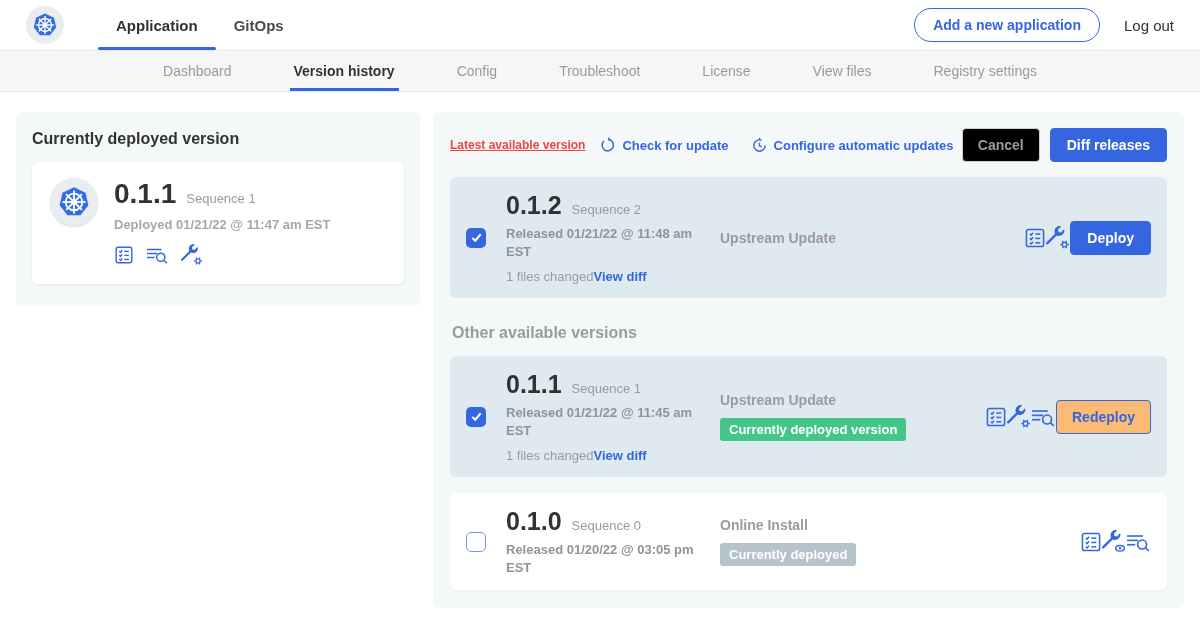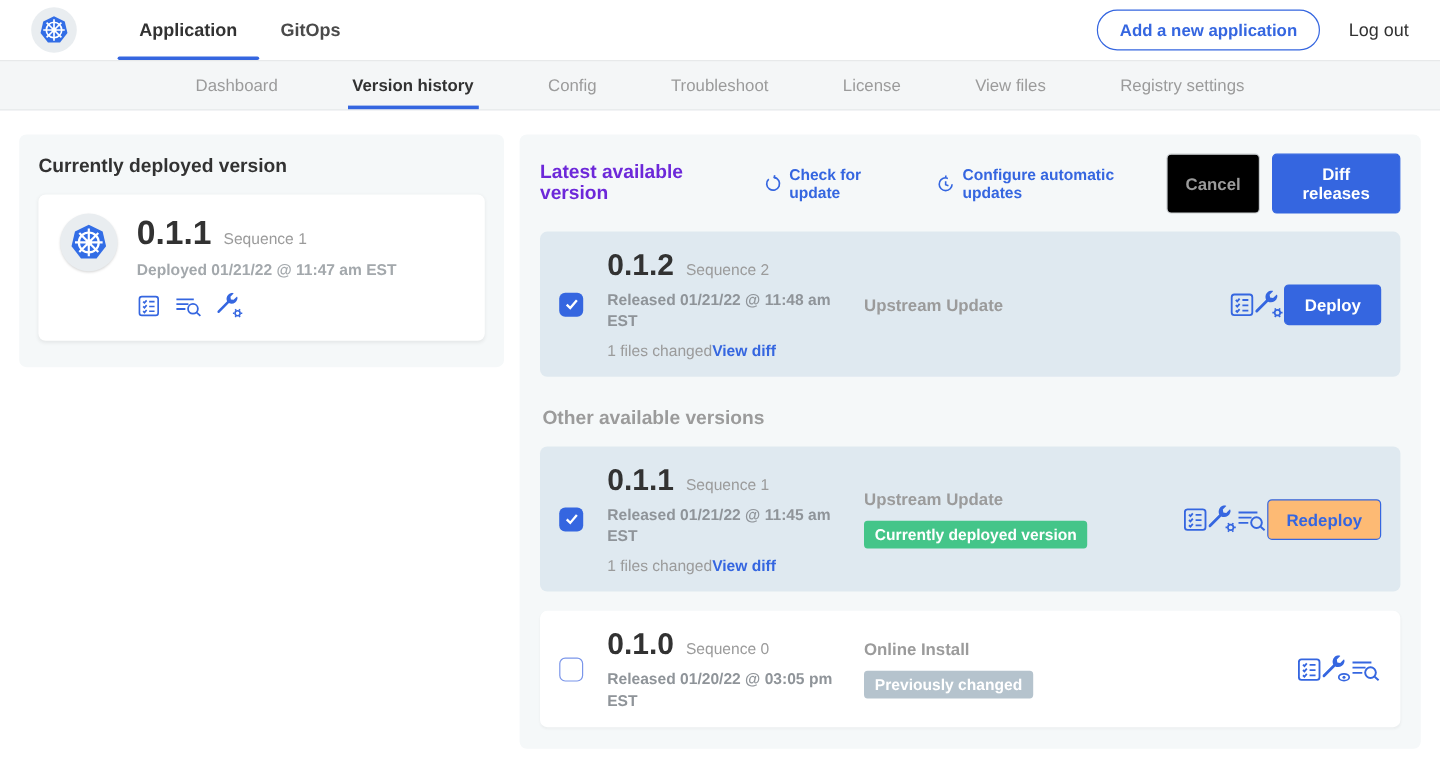--- a/index.html
+++ b/index.html
@@ -34,21 +34,21 @@
   .logo-ring-lg { width:48px; height:48px; border-radius:50%; background:#e9edf0; box-shadow:0 1px 2px rgba(0,0,0,.15); display:flex; align-items:center; justify-content:center; flex:0 0 auto; }
   .ver-line { display:flex; align-items:baseline; }
   .ver-big { font-size:28px; font-weight:700; color:#323232; }
   .seq { font-size:13px; color:#9b9b9b; margin-left:10px; font-weight:500; }
   .deployed-at { margin-top:7px; font-size:13px; color:#a3a8ac; font-weight:600; }
   .icon-row { margin-top:12px; display:flex; align-items:center; gap:12px; }
 
   
   .right-panel { flex:1; padding:16px 17px 18px; }
   .avail-header { display:flex; align-items:center; }
-  .avail-title { font-size:16px; font-weight:600; color:#6d28d9; }
+  .avail-title { font-size:12px; font-weight:600; color:#ef4444;text-decoration:underline; }
   .hdr-links { display:flex; align-items:center; gap:22px; margin-left:14px; }
   .hdr-link { display:flex; align-items:center; gap:6px; color:#3566e0; font-size:13px; font-weight:700; cursor:pointer; }
   .hdr-btns { margin-left:auto; display:flex; gap:10px; }
   .btn { font-family:inherit; font-size:14px; font-weight:700; border-radius:4px; cursor:pointer; }
   .btn-secondary { background:#000000; border:1px solid #c9cdd0; color:#9b9b9b; padding:8px 15px; }
   .btn-primary { background:#3566e0; border:1px solid #3566e0; color:#fff; padding:8px 16px; }
   .btn-outline { background:#fdba74; border:1px solid #3566e0; color:#3566e0; padding:8px 15px; }
 
   .version-row { margin-top:15px; display:flex; align-items:center; padding:14px 16px; border-radius:6px; }
   .version-row.selected { background:#dfe9f0; }
@@ -309,21 +309,21 @@
         <div class="checkbox unchecked"></div>
         <div class="row-info">
           <div class="ver-line">
             <span class="ver-mid">0.1.0</span>
             <span class="seq">Sequence 0</span>
           </div>
           <div class="released">Released 01/20/22 @ 03:05 pm EST</div>
         </div>
         <div class="row-source">
           <span class="source-label">Online Install</span>
-          <span class="badge badge-gray">Previously changed</span>
+          <span class="badge badge-gray">Currently deployed</span>
         </div>
         <div class="row-actions">
           <svg class="icon" width="22" height="22" viewBox="0 0 20 20" fill="none" stroke="#3566e0" stroke-width="1.4">
             <rect x="2.2" y="2.2" width="15.6" height="15.6" rx="2"></rect>
             <polyline points="5.3,6.3 6.4,7.4 8.2,5.3"></polyline>
               <line x1="10.3" y1="6.4" x2="14.8" y2="6.4"></line>
             <polyline points="5.3,10.3 6.4,11.4 8.2,9.3"></polyline>
               <line x1="10.3" y1="10.4" x2="14.8" y2="10.4"></line>
             <polyline points="5.3,14.3 6.4,15.4 8.2,13.3"></polyline>
               <line x1="10.3" y1="14.4" x2="14.8" y2="14.4"></line>

